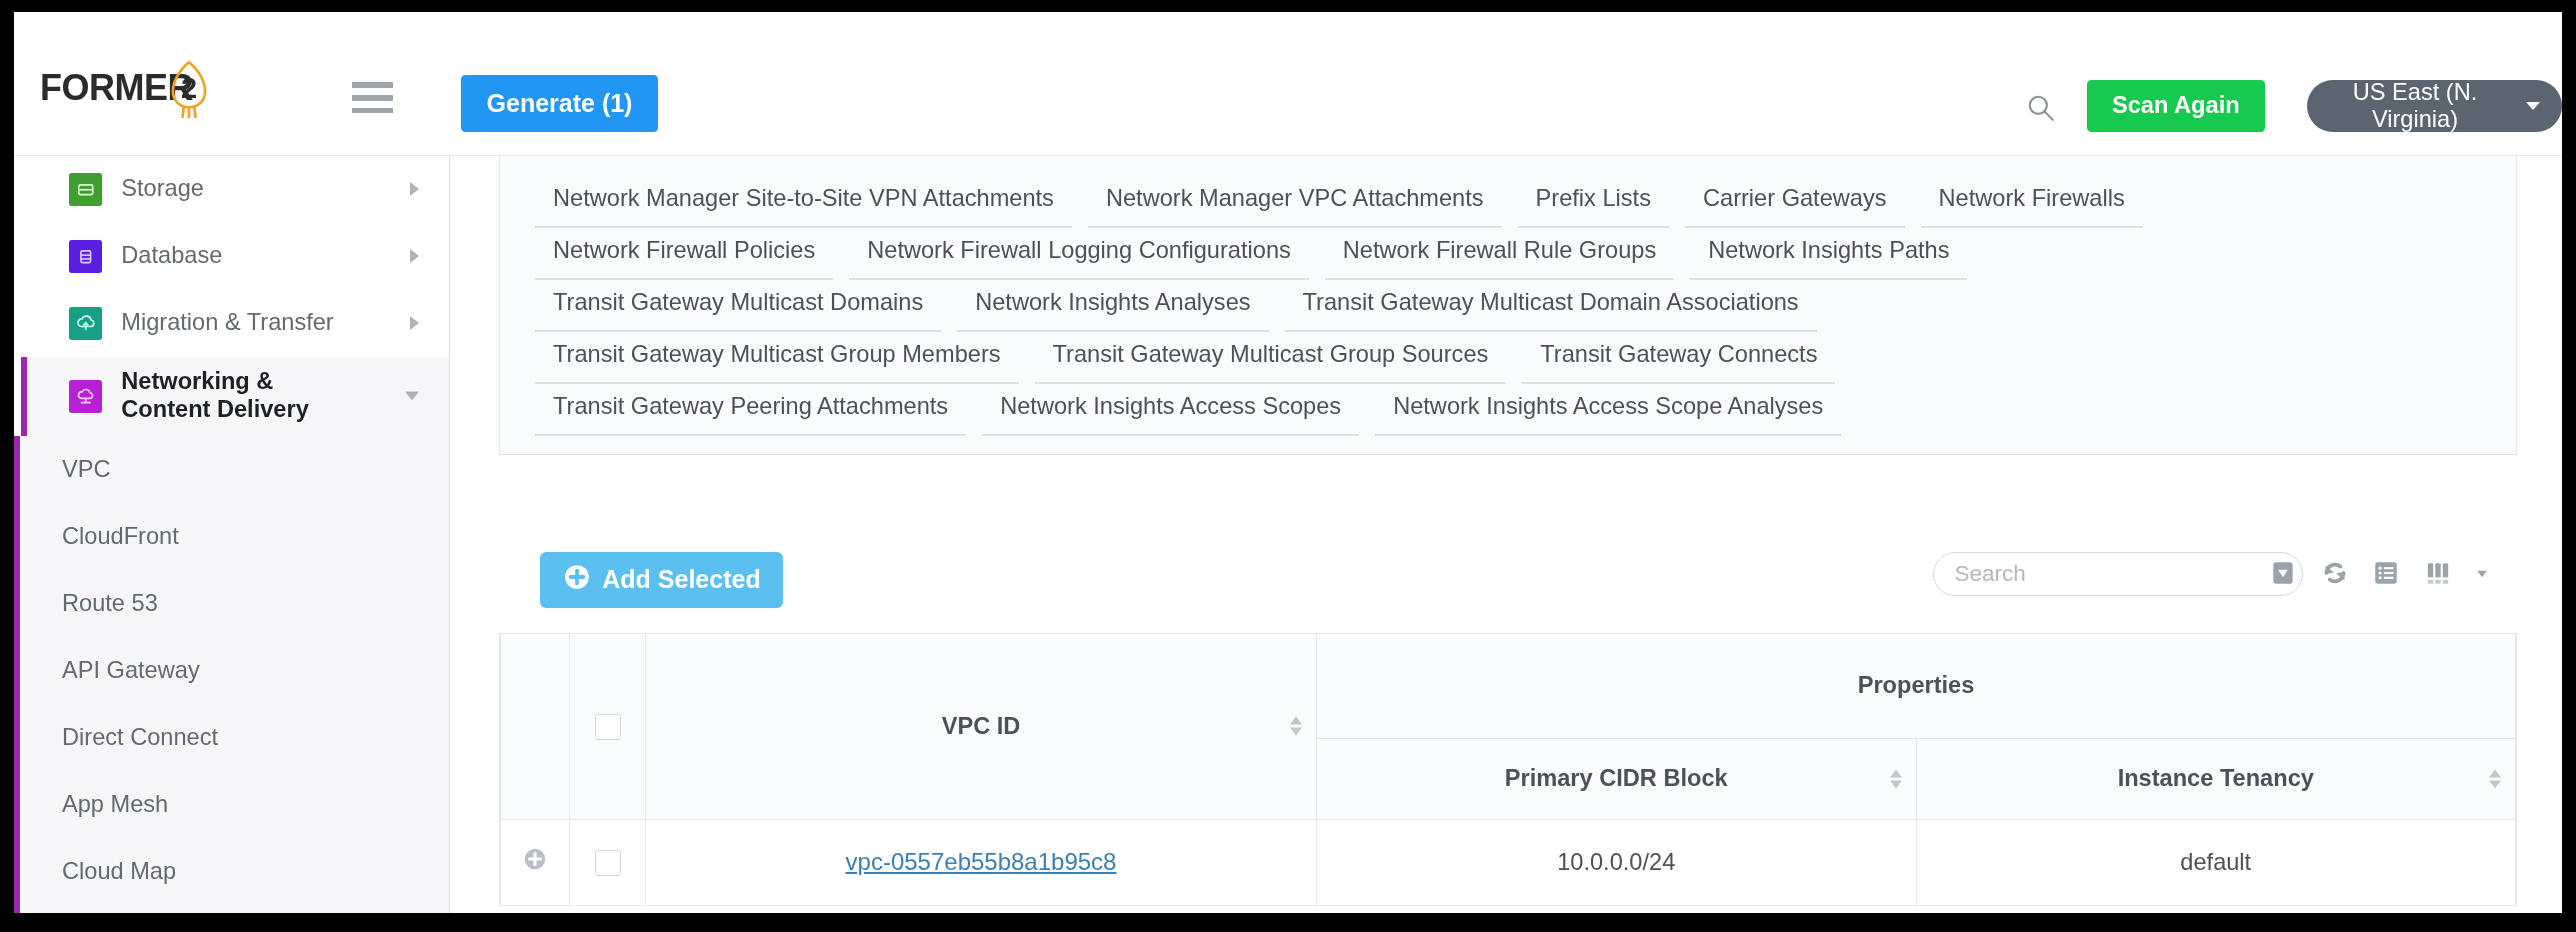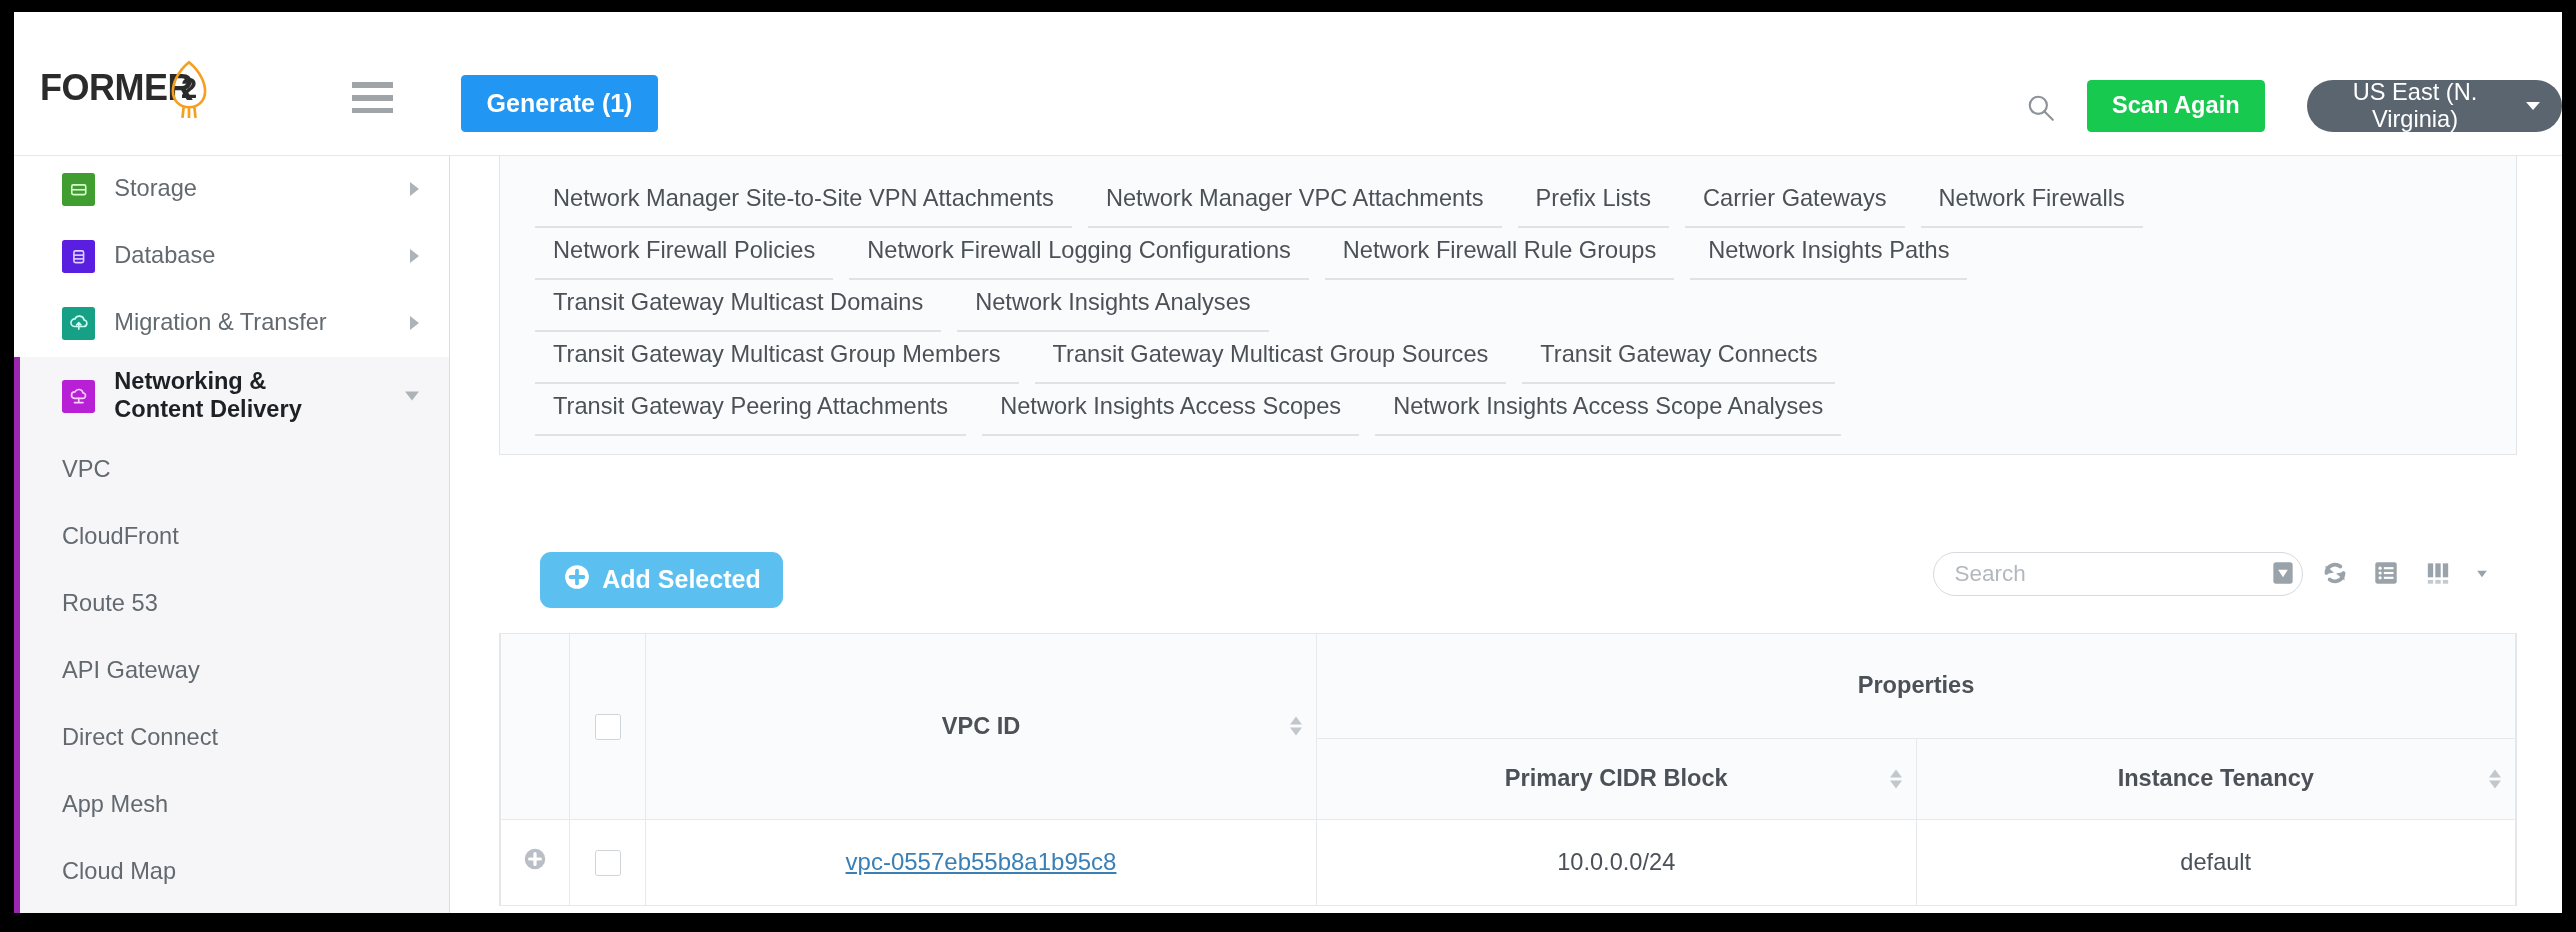--- a/index.html
+++ b/index.html
@@ -136,20 +136,21 @@
     border-right: 0.5px solid #dcdcdc;
     overflow: hidden;
   }
   .side-cat {
     position: relative;
     display: flex; align-items: center;
     height: 67px;
     padding-left: 48px;
     cursor: pointer;
     background: #ffffff;
+    margin-left: 7px;
   }
   .side-cat .cat-icon {
     width: 33px; height: 33px;
     border-radius: 2.7px;
     margin-right: 19.3px;
     flex: none;
     display: flex; align-items: center; justify-content: center;
   }
   .side-cat .cat-icon svg { display: block; }
   .side-cat .cat-label {
@@ -247,21 +248,21 @@
     left: 49px; top: 371px;
     width: 2018px; height: 105px;
   }
   #add-selected {
     position: absolute;
     left: 41px; top: 25px;
     height: 56px;
     padding: 0 22.5px;
     background: #5bc0f0;
     border: none;
-    border-radius: 11px;
+    border-radius: 6px;
     color: #ffffff;
     font-size: 25px;
     font-weight: 600;
     font-family: "Liberation Sans", sans-serif;
     cursor: pointer;
     display: flex; align-items: center; gap: 11.8px;
   }
   #search-box {
     position: absolute;
     right: 214px; top: 25px;
@@ -475,20 +476,21 @@
         </div>
         <div class="tab-row">
           <span class="tab">Network Firewall Policies</span>
           <span class="tab">Network Firewall Logging Configurations</span>
           <span class="tab">Network Firewall Rule Groups</span>
           <span class="tab">Network Insights Paths</span>
         </div>
         <div class="tab-row">
           <span class="tab">Transit Gateway Multicast Domains</span>
           <span class="tab">Network Insights Analyses</span>
+          <span class="tab">Transit Gateway Multicast Domain Associations</span>
         </div>
         <div class="tab-row">
           <span class="tab">Transit Gateway Multicast Group Members</span>
           <span class="tab">Transit Gateway Multicast Group Sources</span>
           <span class="tab">Transit Gateway Connects</span>
         </div>
         <div class="tab-row">
           <span class="tab">Transit Gateway Peering Attachments</span>
           <span class="tab">Network Insights Access Scopes</span>
           <span class="tab">Network Insights Access Scope Analyses</span>

